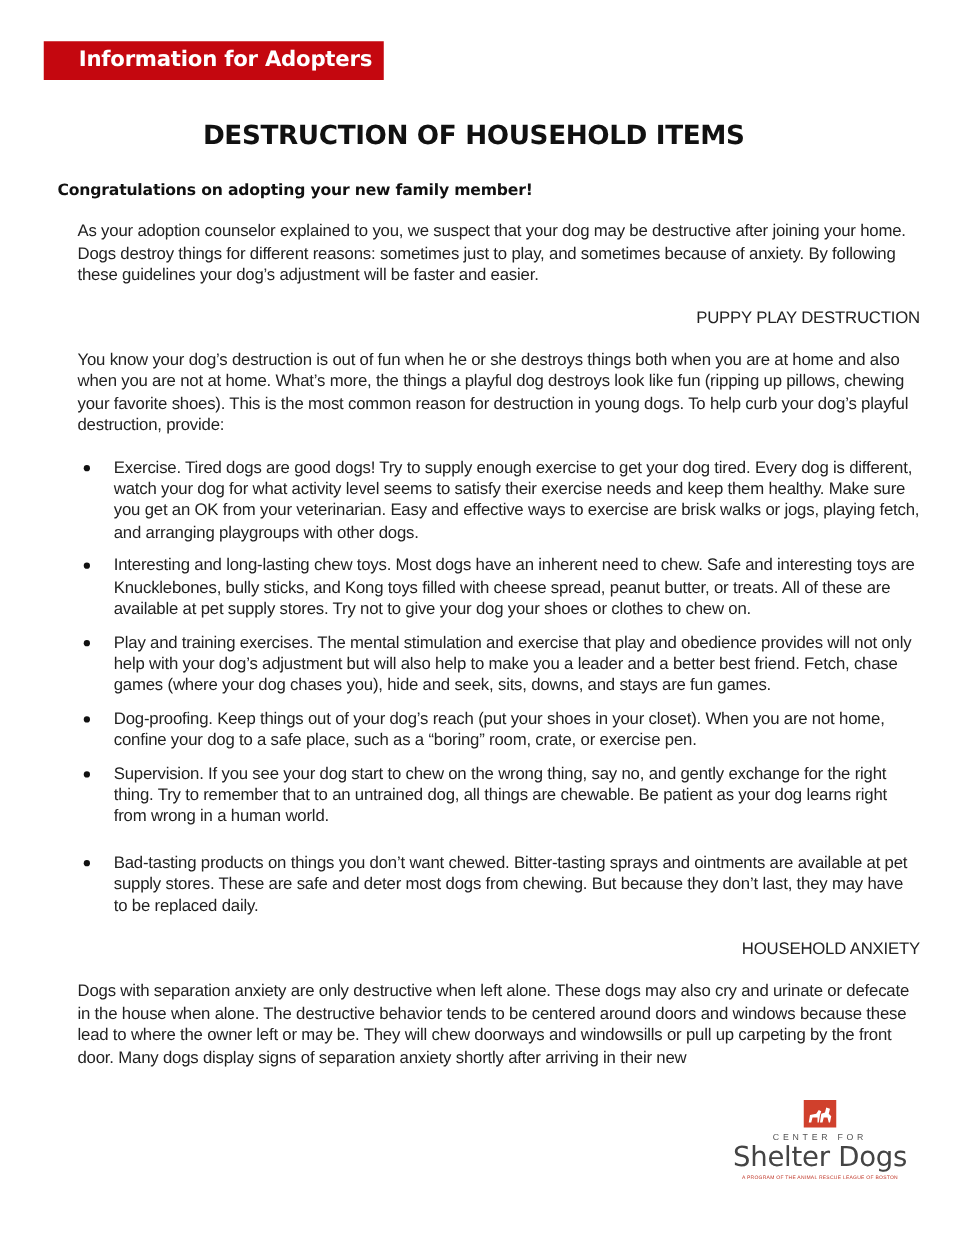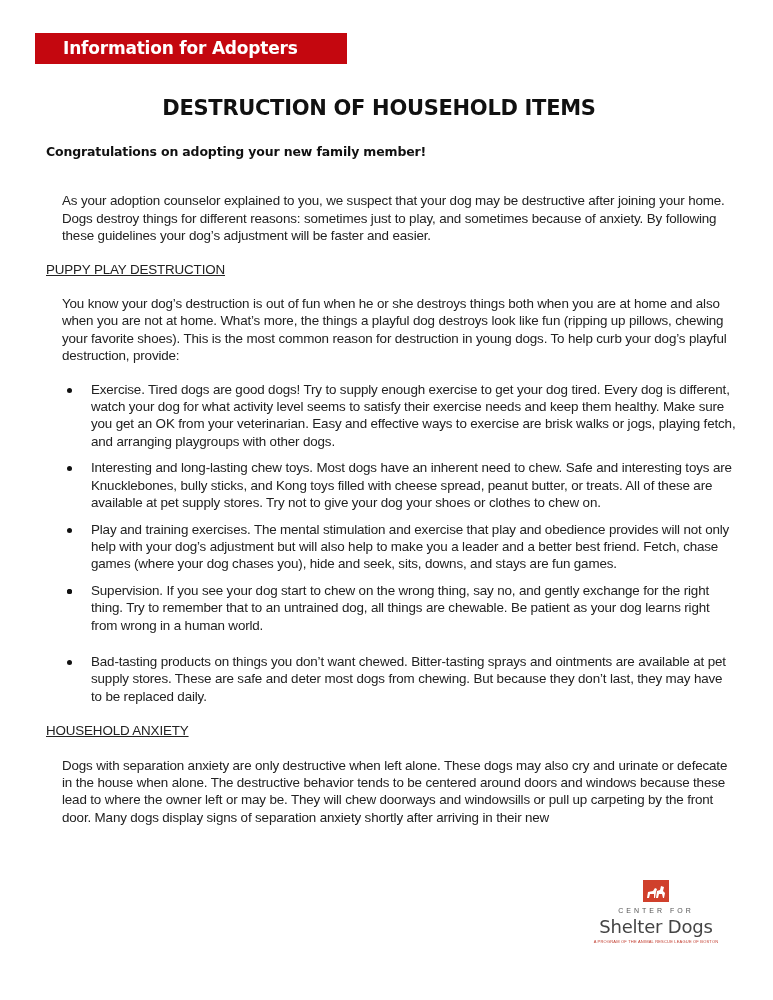--- a/index.html
+++ b/index.html
@@ -1,79 +1,79 @@
 <!DOCTYPE html>
 <html><head>
 <meta charset="utf-8">
 <style>
   html, body { margin: 0; padding: 0; background: #ffffff; }
   body {
     width: 773px; height: 1000px; position: relative; overflow: hidden;
     font-family: "Liberation Sans", sans-serif; color: #222222;
   }
   .banner {
-    position: absolute; left: 35px; top: 33px; width: 312px; height: 31px;
+    position: absolute; left: 35px; top: 33px; width: 272px; height: 31px;
     background: #c4070f; color: #ffffff;
     font-family: "DejaVu Sans", sans-serif; font-weight: bold; font-size: 17px;
     line-height: 31px; padding-left: 28px; box-sizing: border-box; letter-spacing: -0.2px;
   }
   .title {
     position: absolute; left: 0; top: 96px; width: 758px; text-align: center;
     font-family: "DejaVu Sans", sans-serif; font-weight: bold; font-size: 21px;
     color: #111111; letter-spacing: -0.3px;
   }
   .content {
     position: absolute; left: 46px; top: 143px; width: 690px;
     font-size: 13.4px; line-height: 17.4px; letter-spacing: -0.15px;
   }
-  .congrats { font-weight: bold; font-family: "DejaVu Sans", sans-serif; font-size: 12.5px; margin: 0 0 32px 0; color: #111; }
+  .congrats { font-weight: bold; font-family: "DejaVu Sans", sans-serif; font-size: 12.5px; margin: 0 0 16px 0; color: #111; }
   p { margin: 0 0 16px 16px; }
-  .heading { text-decoration: underline; margin: 0 0 17px 0; }
+  .heading { margin: 0 0 17px 0; text-align: right; }
   ul { list-style: none; margin: 0 0 17px 0; padding: 0; }
   li { position: relative; padding-left: 45px; margin-bottom: 9px; }
   li.gap { margin-top: 19px; }
   .bullet {
     position: absolute; left: 21px; top: 7px; width: 5px; height: 5px;
     border-radius: 50%; background: #111111;
   }
   .logo {
     position: absolute; left: 586px; top: 880px; width: 140px; height: 70px;
     text-align: center;
   }
   .logo-mark {
     width: 26px; height: 22px; background: #d0402c; margin: 0 auto;
     position: relative;
   }
   .logo-mark svg { position: absolute; left: 2px; top: 4px; }
   .logo-center {
     font-size: 7px; letter-spacing: 3px; color: #555; margin-top: 5px; line-height: 8px;
   }
   .logo-name {
-    font-family: "DejaVu Sans", sans-serif; font-size: 18px; color: #444;
+    font-family: "DejaVu Sans", sans-serif; font-size: 22px; color: #444;
     line-height: 24px; letter-spacing: -0.2px;
   }
   .logo-tag { font-size: 4px; color: #c0392b; line-height: 6px; letter-spacing: 0.2px; }
 </style>
 </head>
 <body>
 
 <div class="banner">Information for Adopters</div>
 <div class="title">DESTRUCTION OF HOUSEHOLD ITEMS</div>
 
 <div class="content">
   <div class="congrats">Congratulations on adopting your new family member!</div>
   <p>As your adoption counselor explained to you, we suspect that your dog may be destructive after joining your home. Dogs destroy things for different reasons: sometimes just to play, and sometimes because of anxiety. By following these guidelines your dog’s adjustment will be faster and easier.</p>
 
   <div class="heading">PUPPY PLAY DESTRUCTION</div>
   <p>You know your dog’s destruction is out of fun when he or she destroys things both when you are at home and also when you are not at home. What’s more, the things a playful dog destroys look like fun (ripping up pillows, chewing your favorite shoes). This is the most common reason for destruction in young dogs. To help curb your dog’s playful destruction, provide:</p>
   <ul>
     <li><span class="bullet"></span><span>Exercise. Tired dogs are good dogs! Try to supply enough exercise to get your dog tired. Every dog is different, watch your dog for what activity level seems to satisfy their exercise needs and keep them healthy.  Make sure you get an OK from your veterinarian. Easy and effective ways to exercise are brisk walks or jogs, playing fetch, and arranging playgroups with other dogs.</span></li>
     <li><span class="bullet"></span><span>Interesting and long-lasting chew toys. Most dogs have an inherent need to chew. Safe and interesting toys are Knucklebones, bully sticks, and Kong toys filled with cheese spread, peanut butter, or treats. All of these are available at pet supply stores. Try not to give your dog your shoes or clothes to chew on.</span></li>
     <li><span class="bullet"></span><span>Play and training exercises. The mental stimulation and exercise that play and obedience provides will not only help with your dog’s adjustment but will also help to make you a leader and a better best friend. Fetch, chase games (where your dog chases you), hide and seek, sits, downs, and stays are fun games.</span></li>
-    <li><span class="bullet"></span></li>
+    <li><span class="bullet"></span><span>Dog-proofing. Keep things out of your dog’s reach (put your shoes in your closet). When you are not home, confine your dog to a safe place, such as a “boring” room, crate, or exercise pen.</span></li>
     <li><span class="bullet"></span><span>Supervision. If you see your dog start to chew on the wrong thing, say no, and gently exchange for the right thing. Try to remember that to an untrained dog, all things are chewable. Be patient as your dog learns right from wrong in a human world.</span></li>
     <li class="gap"><span class="bullet"></span><span>Bad-tasting products on things you don’t want chewed. Bitter-tasting sprays and ointments are available at pet supply stores. These are safe and deter most dogs from chewing. But because they don’t last, they may have to be replaced daily.</span></li>
   </ul>
 
   <div class="heading">HOUSEHOLD ANXIETY</div>
   <p>Dogs with separation anxiety are only destructive when left alone. These dogs may also cry and urinate or defecate in the house when alone. The destructive behavior tends to be centered around doors and windows because these lead to where the owner left or may be. They will chew doorways and windowsills or pull up carpeting by the front door. Many dogs display signs of separation anxiety shortly after arriving in their new</p>
 </div>
 
 <div class="logo">
   <div class="logo-mark">

